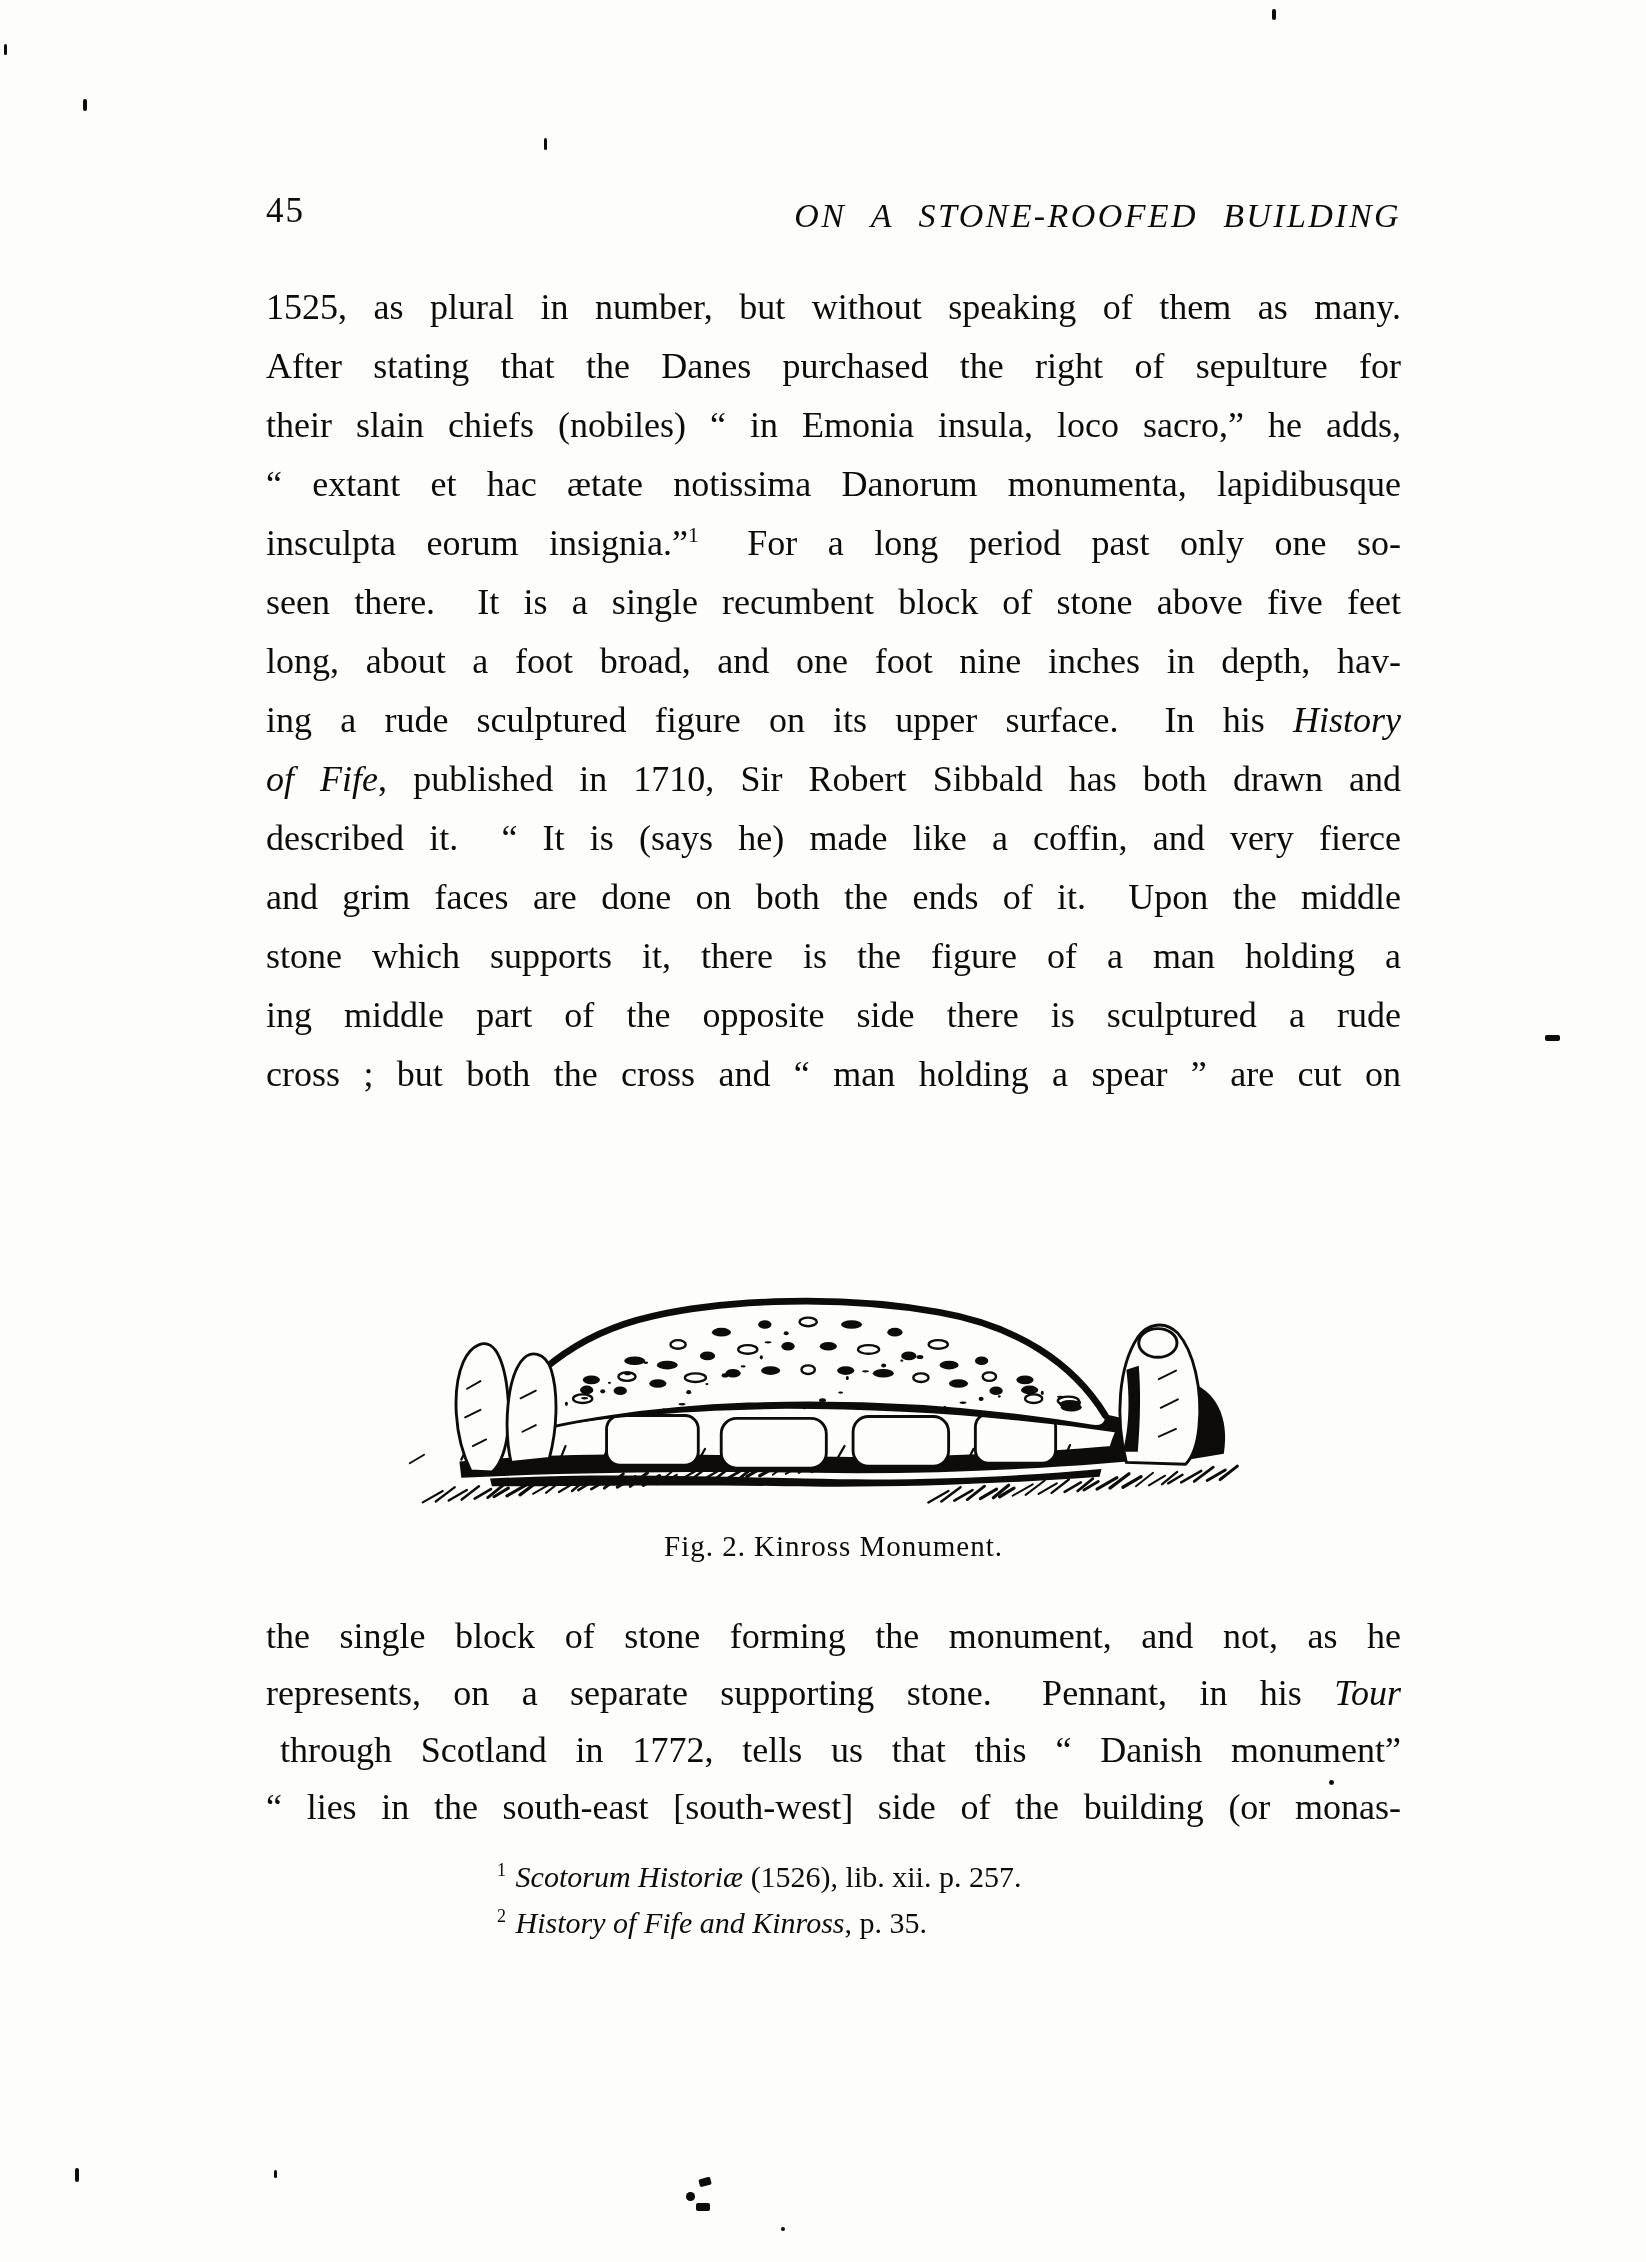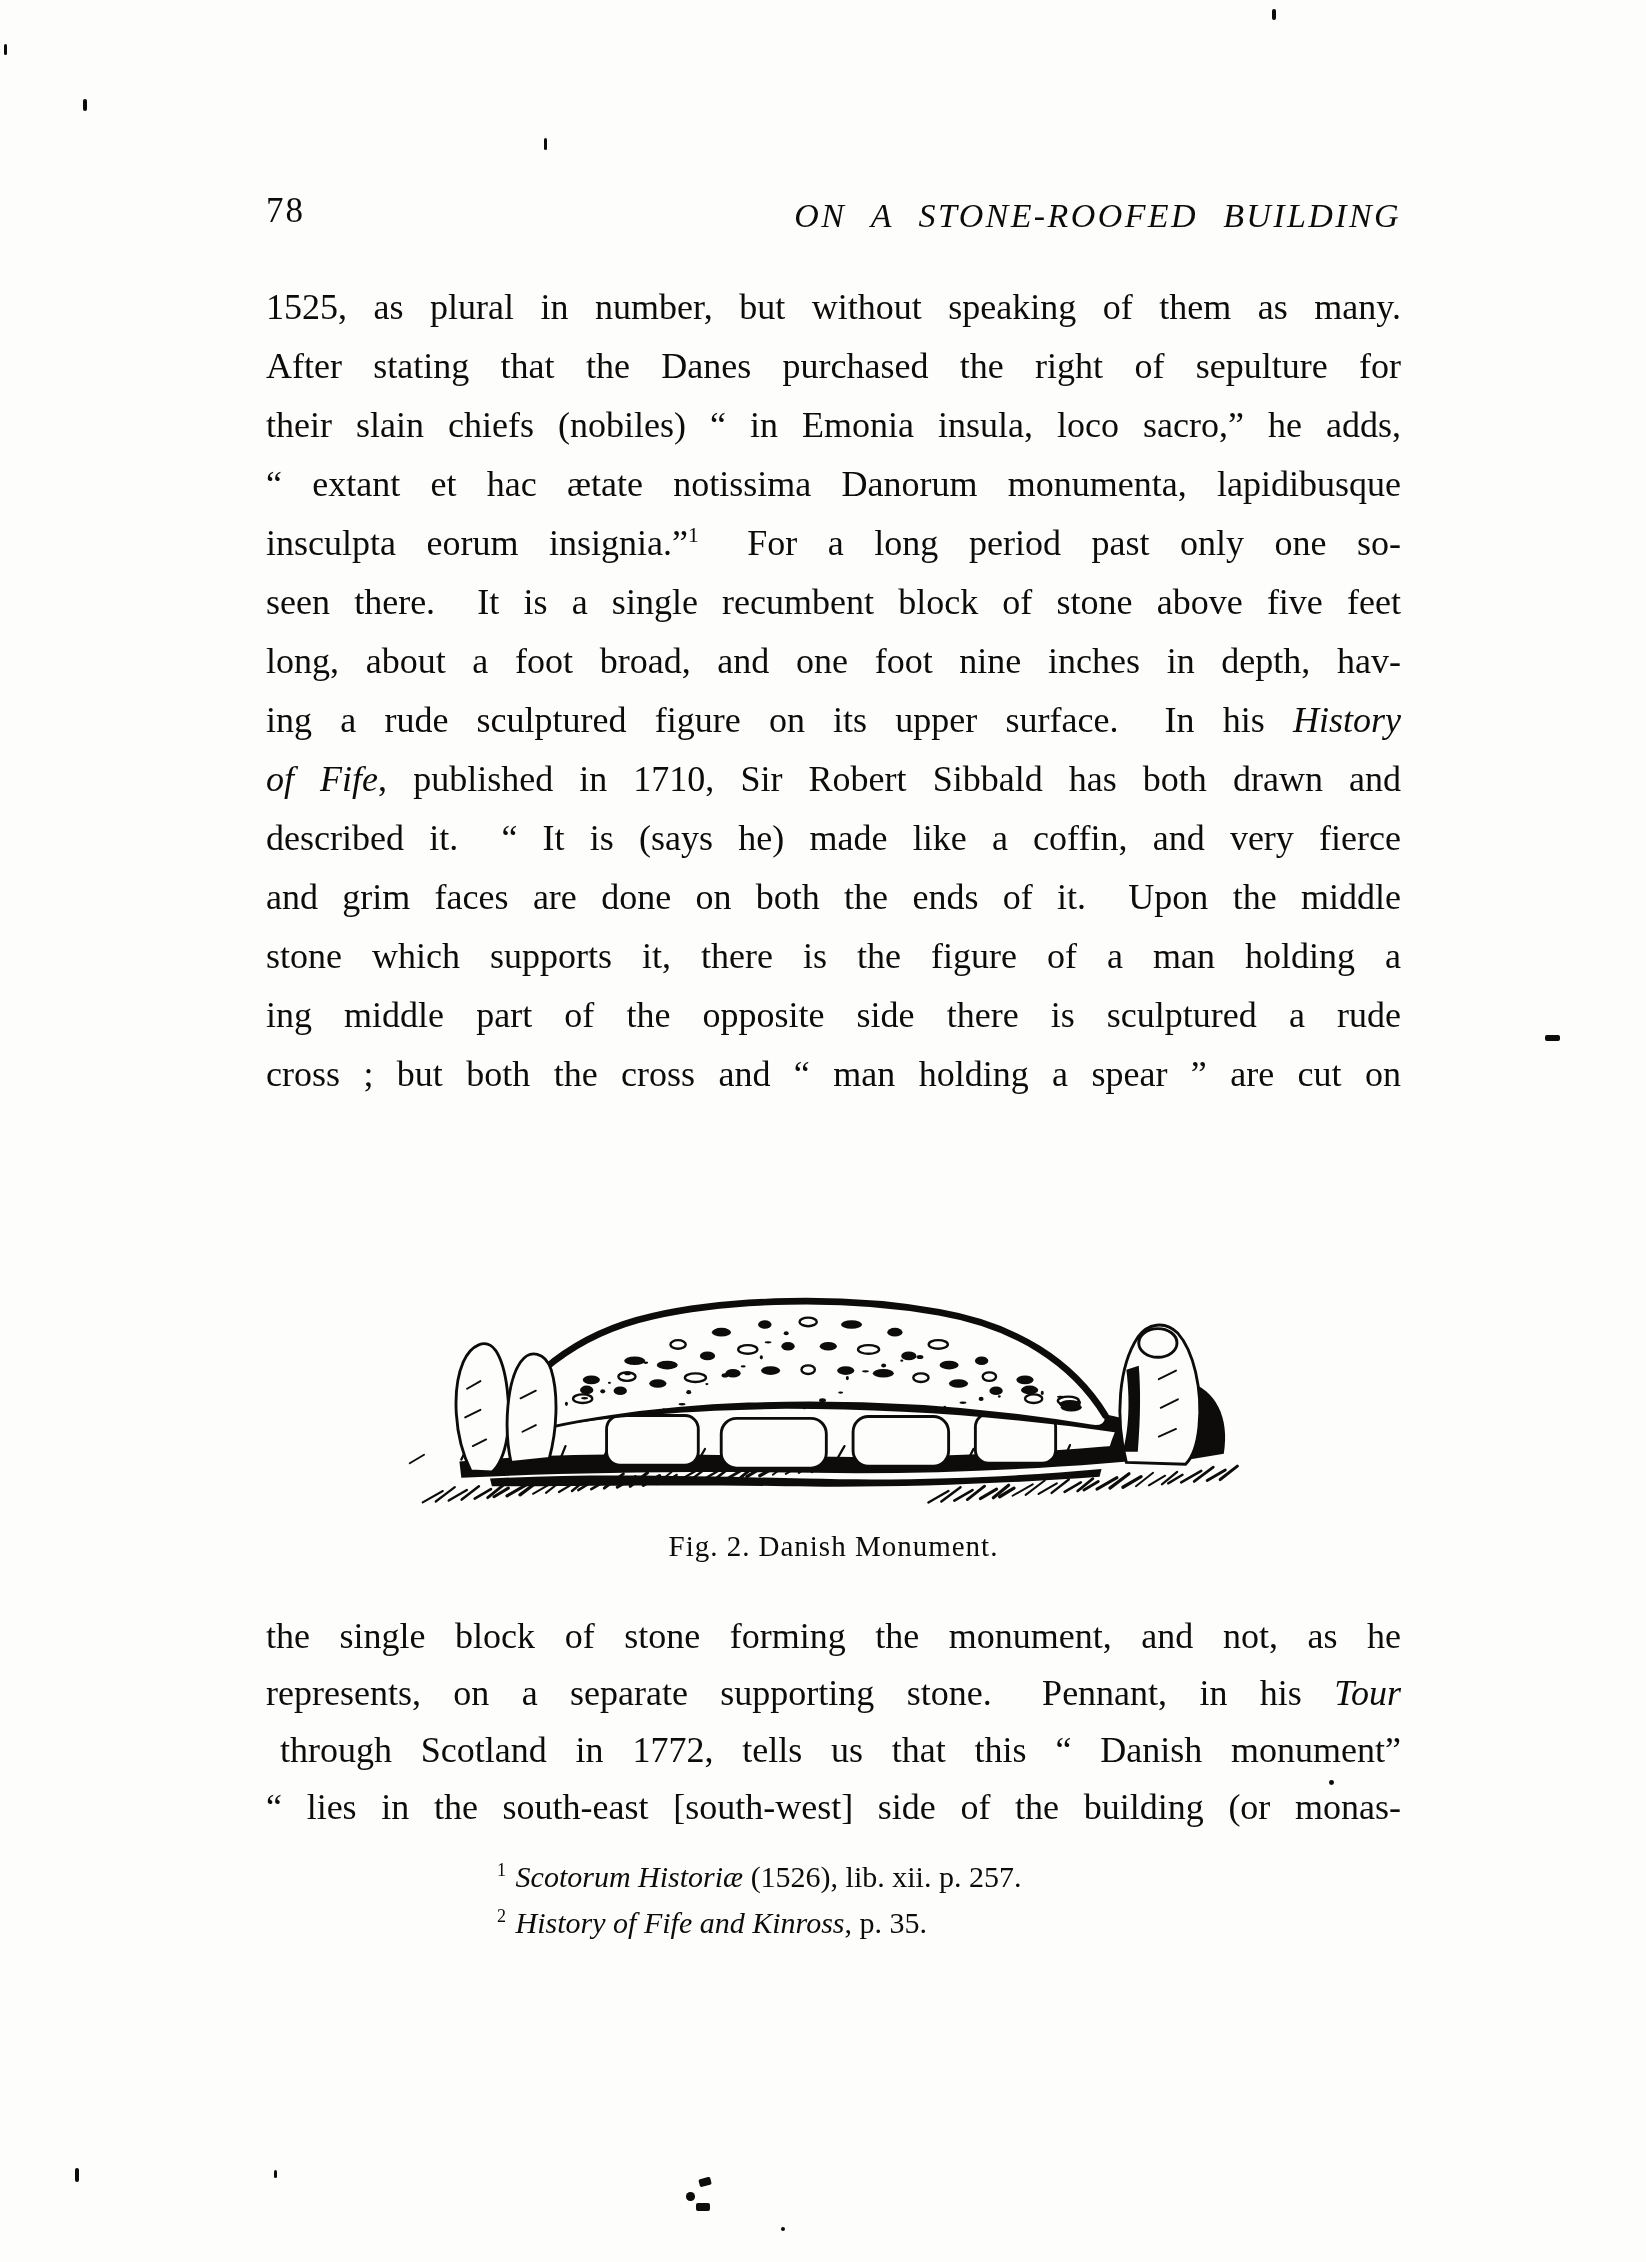--- a/index.html
+++ b/index.html
@@ -44,21 +44,21 @@
   .footnotes .tline{ line-height:46px; text-align:left; text-align-last:left; }
   .footnotes sup{ margin-right:9.6px; }
 
   
   .speck{ position:absolute; background:var(--ink); border-radius:1.9px; }
 </style>
 </head>
 <body>
 
 <div class="abs header">
-  <span class="pagenum">78</span>
+  <span class="pagenum">45</span>
   <span class="htitle">ON A STONE-ROOFED BUILDING</span>
 </div>
 
 <div class="abs para p1">
     <div class="tline"><span>1525, as plural in number, but without speaking of them as many.</span></div>
     <div class="tline"><span>After stating that the Danes purchased the right of sepulture for</span></div>
     <div class="tline"><span>their slain chiefs (nobiles) “ in Emonia insula, loco sacro,” he adds,</span></div>
     <div class="tline"><span>“ extant et hac ætate notissima Danorum monumenta, lapidibusque</span></div>
     <div class="tline"><span>insculpta eorum insignia.”</span><sup>1</sup><span>  For a long period past only one so-</span></div>
     <div class="tline"><span>seen there.  It is a single recumbent block of stone above five feet</span></div>
@@ -277,21 +277,21 @@
     <ellipse cx="789" cy="72" rx="20" ry="15" fill="#fdfdfc" stroke="#0d0c0a" stroke-width="3"></ellipse>
     <g stroke="#0d0c0a" stroke-width="2">
       <path d="M790 110 l18 -9"></path>
         <path d="M792 140 l18 -9"></path>
         <path d="M790 170 l18 -8"></path>
     </g>
   </svg>
 </div>
 
 <div class="abs caption">
-  <span class="cap-label">Fig. 2.</span><span>Danish Monument.</span>
+  <span class="cap-label">Fig. 2.</span><span>Kinross Monument.</span>
 </div>
 
 <div class="abs para p2">
     <div class="tline"><span>the single block of stone forming the monument, and not, as he</span></div>
     <div class="tline"><span>represents, on a separate supporting stone.  Pennant, in his </span><span style="font-style: italic;">Tour</span></div>
     <div class="tline"><span style=" margin-left: 14px;">through Scotland in</span><span> 1772, tells us that this “ Danish monument”</span></div>
     <div class="tline"><span>“ lies in the south-east [south-west] side of the building (or monas-</span></div>
   </div>
 
 <div class="abs footnotes">

